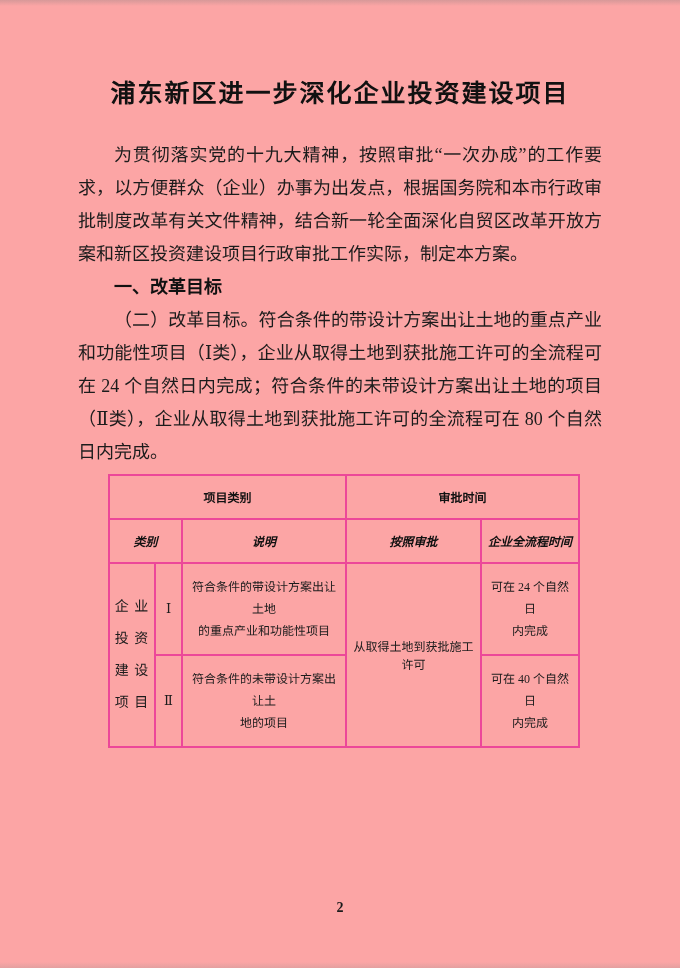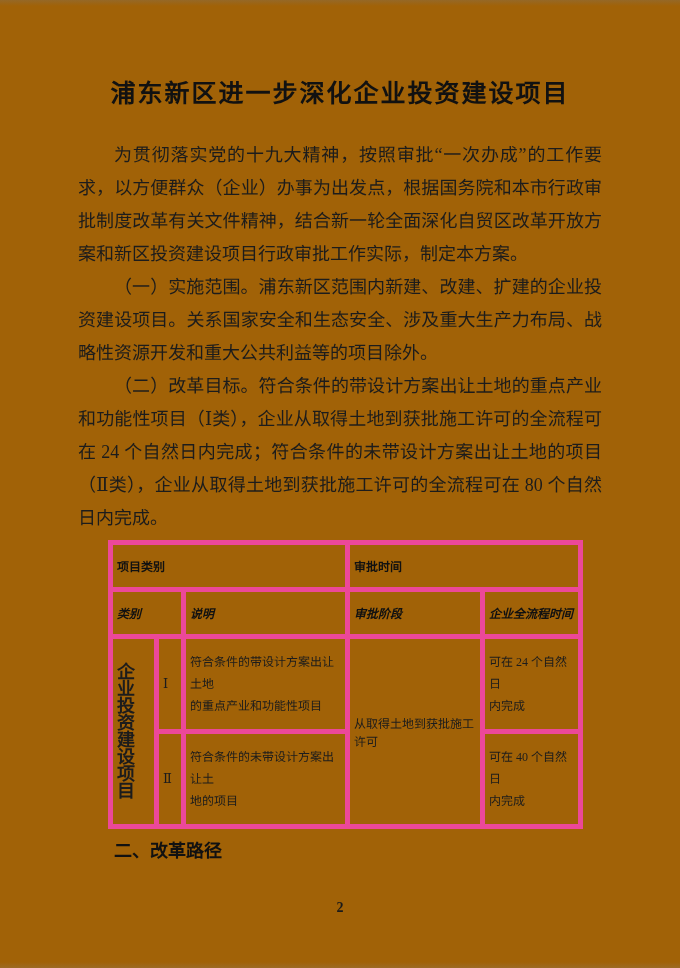--- a/index.html
+++ b/index.html
@@ -10,21 +10,21 @@
     font-family: "Liberation Serif", "DejaVu Serif", serif;
     color: #1a1a1a;
     position: relative;
     overflow: hidden;
   }
   .page {
     width: 680px;
     height: 968px;
     padding: 74px 78px 0 78px;
     position: relative;
-    background: #a16207;
+    background: #fca5a5;
   }
   
   .page::before {
     content: "";
     position: absolute;
     left: 0; top: 0; width: 100%; height: 6px;
     background: linear-gradient(to bottom, rgba(120,120,120,0.28), rgba(120,120,120,0));
     pointer-events: none;
   }
   .page::after {
@@ -60,36 +60,36 @@
   }
   table.approval-table {
     border-collapse: collapse;
     width: 470px;
     margin: 5px 0 6px 30px;
     font-size: 12px;
     color: #1c1c1c;
     table-layout: fixed;
   }
   table.approval-table td {
-    border: 5px solid #ec4899;
-    text-align: left;
+    border: 2px solid #ec4899;
+    text-align: center;
     vertical-align: middle;
     padding: 12px 4px;
   }
   table.approval-table .th {
     font-weight: bold;
     color: #111;
   }
   td.group-head { height: 26px; }
   td.sub-head  { height: 30px; font-style: italic; }
   td.cat-label {
-    font-weight: bold;
-    font-size: 18px;
+    font-weight: normal;
+    font-size: 14px;
     white-space: pre-line;
-    line-height: 17px;
+    line-height: 32px;
     letter-spacing: 1px;
   }
   td.roman { font-size: 13px; }
   td.desc-cell {
     text-align: left;
     white-space: pre-line;
     line-height: 22px;
     padding-left: 7px;
     height: 50px;
     font-family: Liberation Serif, serif;
@@ -115,42 +115,42 @@
 <body>
 
 <div class="page">
 
   <div class="doc-title">
     <div>浦东新区进一步深化企业投资建设项目</div>
   </div>
 
   <p class="para">为贯彻落实党的十九大精神，按照审批“一次办成”的工作要求，以方便群众（企业）办事为出发点，根据国务院和本市行政审批制度改革有关文件精神，结合新一轮全面深化自贸区改革开放方案和新区投资建设项目行政审批工作实际，制定本方案。</p>
 
+  <div class="section-heading">一、改革目标</div>
 
-  <p class="para">（一）实施范围。浦东新区范围内新建、改建、扩建的企业投资建设项目。关系国家安全和生态安全、涉及重大生产力布局、战略性资源开发和重大公共利益等的项目除外。</p>
 
   <p class="para">（二）改革目标。符合条件的带设计方案出让土地的重点产业和功能性项目（Ⅰ类），企业从取得土地到获批施工许可的全流程可在 24 个自然日内完成；符合条件的未带设计方案出让土地的项目（Ⅱ类），企业从取得土地到获批施工许可的全流程可在 80 个自然日内完成。</p>
 
   <table class="approval-table">
     <colgroup>
       <col style="width:46px">
       <col style="width:27px">
       <col style="width:164px">
       <col style="width:135px">
       <col style="width:98px">
     </colgroup>
     <tbody>
       <tr>
         <td colspan="3" class="th group-head">项目类别</td>
         <td colspan="2" class="th group-head">审批时间</td>
       </tr>
       <tr>
         <td colspan="2" class="th sub-head">类别</td>
         <td class="th sub-head">说明</td>
-        <td class="th sub-head">审批阶段</td>
+        <td class="th sub-head">按照审批</td>
         <td class="th sub-head">企业全流程时间</td>
       </tr>
       <tr>
         <td rowspan="2" class="cat-label">企 业
 投 资
 建 设
 项 目</td>
         <td class="roman">Ⅰ</td>
         <td class="desc-cell">符合条件的带设计方案出让土地
 的重点产业和功能性项目</td>
@@ -161,18 +161,17 @@
       <tr>
         <td class="roman">Ⅱ</td>
         <td class="desc-cell">符合条件的未带设计方案出让土
 地的项目</td>
         <td class="duration-cell">可在 40 个自然日
 内完成</td>
       </tr>
     </tbody>
   </table>
 
-  <div class="section-heading">二、改革路径</div>
 
 
   <div class="page-number">2</div>
 
 </div>
 
 </body></html>

